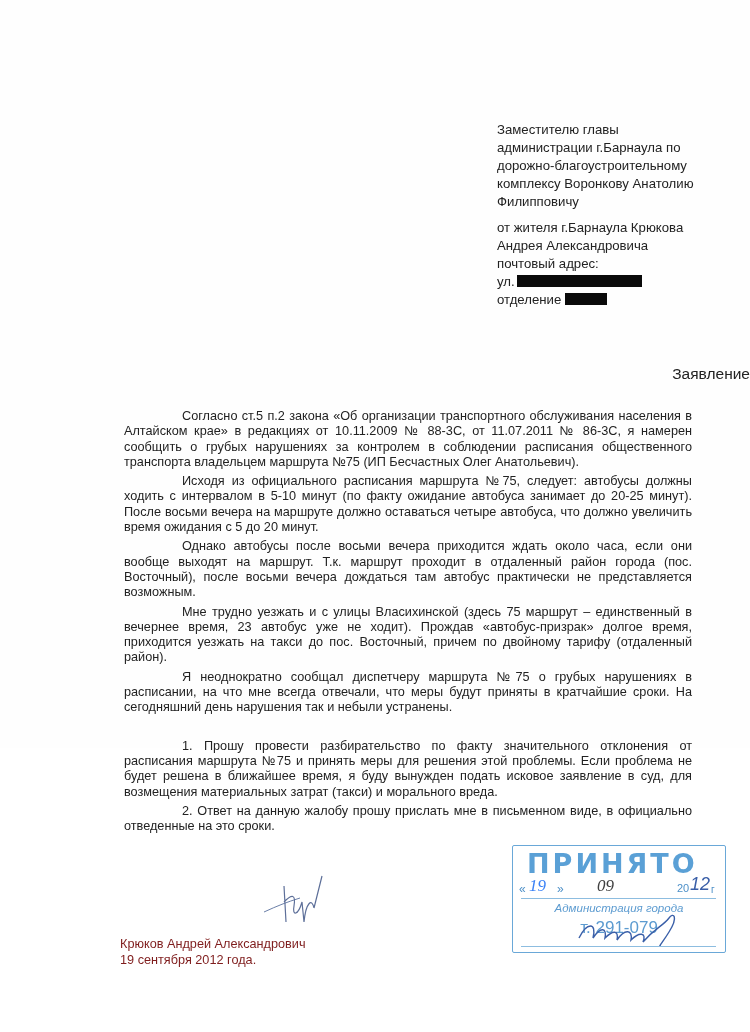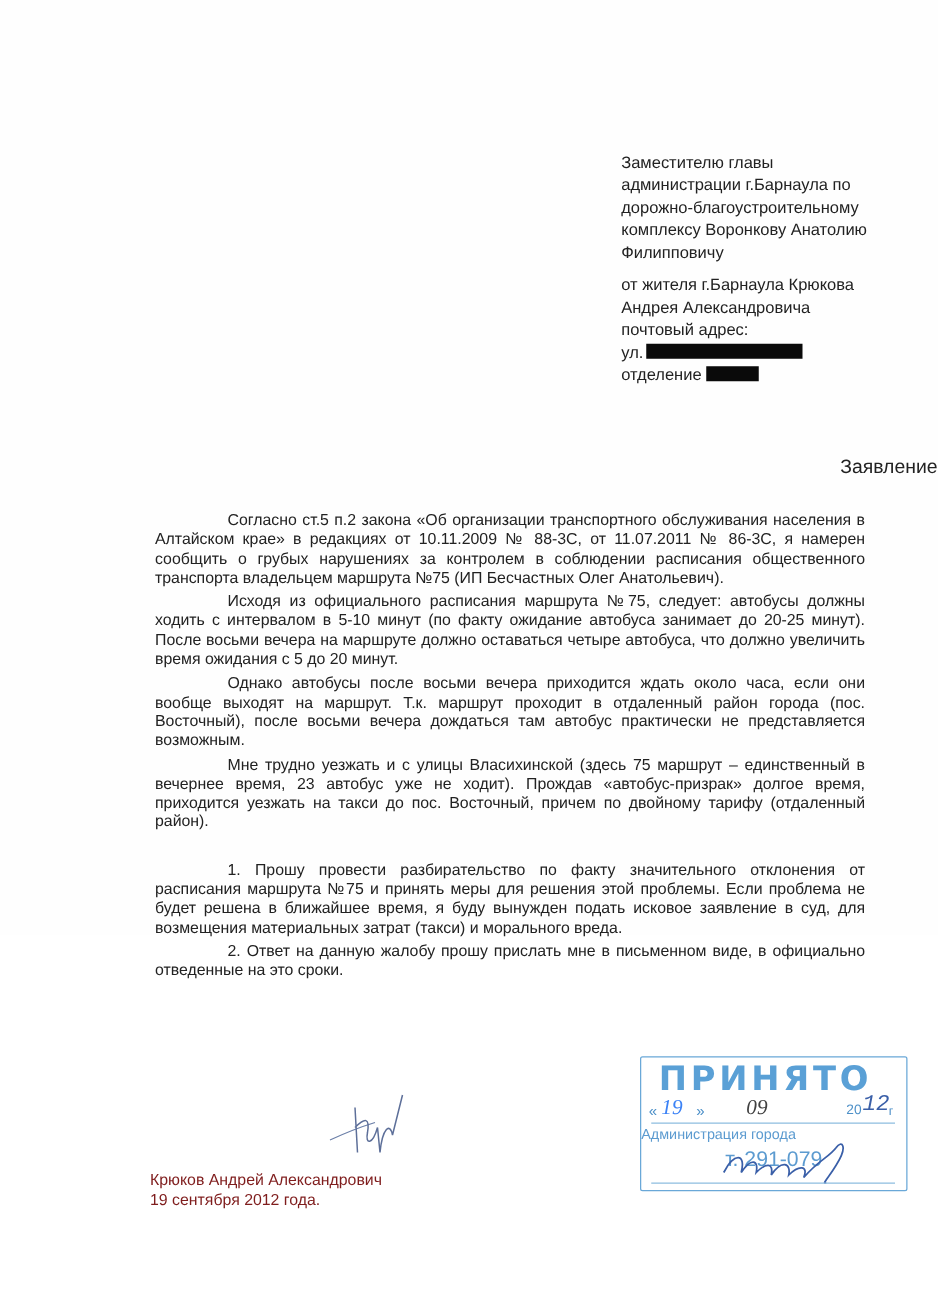--- a/index.html
+++ b/index.html
@@ -27,24 +27,24 @@
     .stamp { position: absolute; left: 512px; top: 845px; width: 212px; height: 106px;
              border: 1.5px solid #6aa8d8; border-radius: 2px; color: #4d90c8; }
     .stamp .big { position: absolute; left: 14px; top: 2px; font-size: 27px; letter-spacing: 3px;
                   color: #5aa0d6; font-weight: bold; font-family: "DejaVu Sans", sans-serif; }
     .stamp .dateline { position: absolute; left: 4px; top: 32px; width: 200px; height: 20px; font-size: 12px; }
     .stamp .d1 { position: absolute; left: 12px; top: -2px; font-style: italic; font-family: "Liberation Serif", serif;
                  font-size: 17px; color: #3b82f6; }
     .stamp .d2 { position: absolute; left: 80px; top: -2px; font-style: italic; font-family: "Liberation Serif", serif;
                  font-size: 17px; color: #404040; }
     .stamp .d3pre { position: absolute; left: 160px; top: 4px; font-size: 11px; color: #4d90c8; }
-    .stamp .d3 { position: absolute; left: 173px; top: -4px; font-style: italic; font-family: Liberation Mono, monospace;
+    .stamp .d3 { position: absolute; left: 173px; top: -4px; font-style: italic; font-family: Liberation Sans, sans-serif;
                  font-size: 18px; color: #3a5fa8; }
     .stamp .uline { position: absolute; left: 8px; top: 52px; width: 195px; border-top: 1px solid #8dbde0; }
-    .stamp .admin { position: absolute; left: 0; width: 212px; top: 56px; font-size: 11.5px; color: #5c9bd0; }
+    .stamp .admin { position: absolute; left: 0; width: 212px; top: 56px; text-align: center; font-size: 11.5px; color: #5c9bd0; font-style: italic; }
     .stamp .phone { position: absolute; left: 0; width: 212px; top: 72px; text-align: center; font-size: 17px; color: #5c9bd0; }
     .stamp .sig { position: absolute; left: 60px; top: 66px; width: 120px; height: 36px; }
     .stamp .bline { position: absolute; left: 8px; top: 100px; width: 195px; border-top: 1px solid #8dbde0; }
   </style>
 </head>
 <body>
 
 <div class="page">
 
   <div class="addressee">
@@ -66,20 +66,21 @@
     </div>
   </div>
 
   <div class="title">Заявление</div>
 
   <div class="body">
     <p class="para">Согласно ст.5 п.2 закона «Об организации транспортного обслуживания населения в Алтайском крае» в редакциях от 10.11.2009 № 88-3С,  от 11.07.2011 № 86-3С, я намерен сообщить о грубых нарушениях за контролем в соблюдении расписания общественного транспорта владельцем маршрута №75 (ИП Бесчастных Олег Анатольевич).</p>
     <p class="para">Исходя из официального расписания маршрута №75, следует:  автобусы  должны ходить с интервалом в 5-10 минут (по факту ожидание автобуса занимает до 20-25 минут). После восьми вечера на маршруте  должно оставаться четыре автобуса, что должно увеличить время ожидания с 5 до 20 минут.</p>
     <p class="para">Однако автобусы после восьми вечера приходится ждать около часа, если они вообще выходят на маршрут. Т.к. маршрут проходит в отдаленный район города (пос. Восточный), после восьми вечера дождаться там автобус практически не представляется возможным.</p>
     <p class="para">Мне трудно уезжать и с улицы Власихинской (здесь 75 маршрут – единственный в вечернее время, 23 автобус уже не ходит). Прождав «автобус-призрак» долгое время, приходится уезжать на такси до пос. Восточный, причем по двойному тарифу (отдаленный район).</p>
+    <p class="para">Я неоднократно сообщал диспетчеру маршрута №75 о грубых нарушениях в расписании, на что мне всегда отвечали, что меры будут приняты в кратчайшие сроки. На сегодняшний день нарушения так и небыли устранены.</p>
     <div class="gapblock"></div>
     <p class="para">1. Прошу провести разбирательство по факту значительного отклонения от расписания маршрута №75 и принять меры для решения этой проблемы. Если проблема не будет решена в ближайшее время, я буду вынужден подать исковое заявление в суд, для возмещения материальных затрат (такси) и морального вреда.</p>
     <p class="para">2. Ответ на данную жалобу прошу прислать мне в письменном виде, в официально отведенные на это сроки.</p>
   </div>
 
   <div class="signer">
     <div>Крюков Андрей Александрович</div>
     <div>19 сентября 2012 года.</div>
   </div>
 

